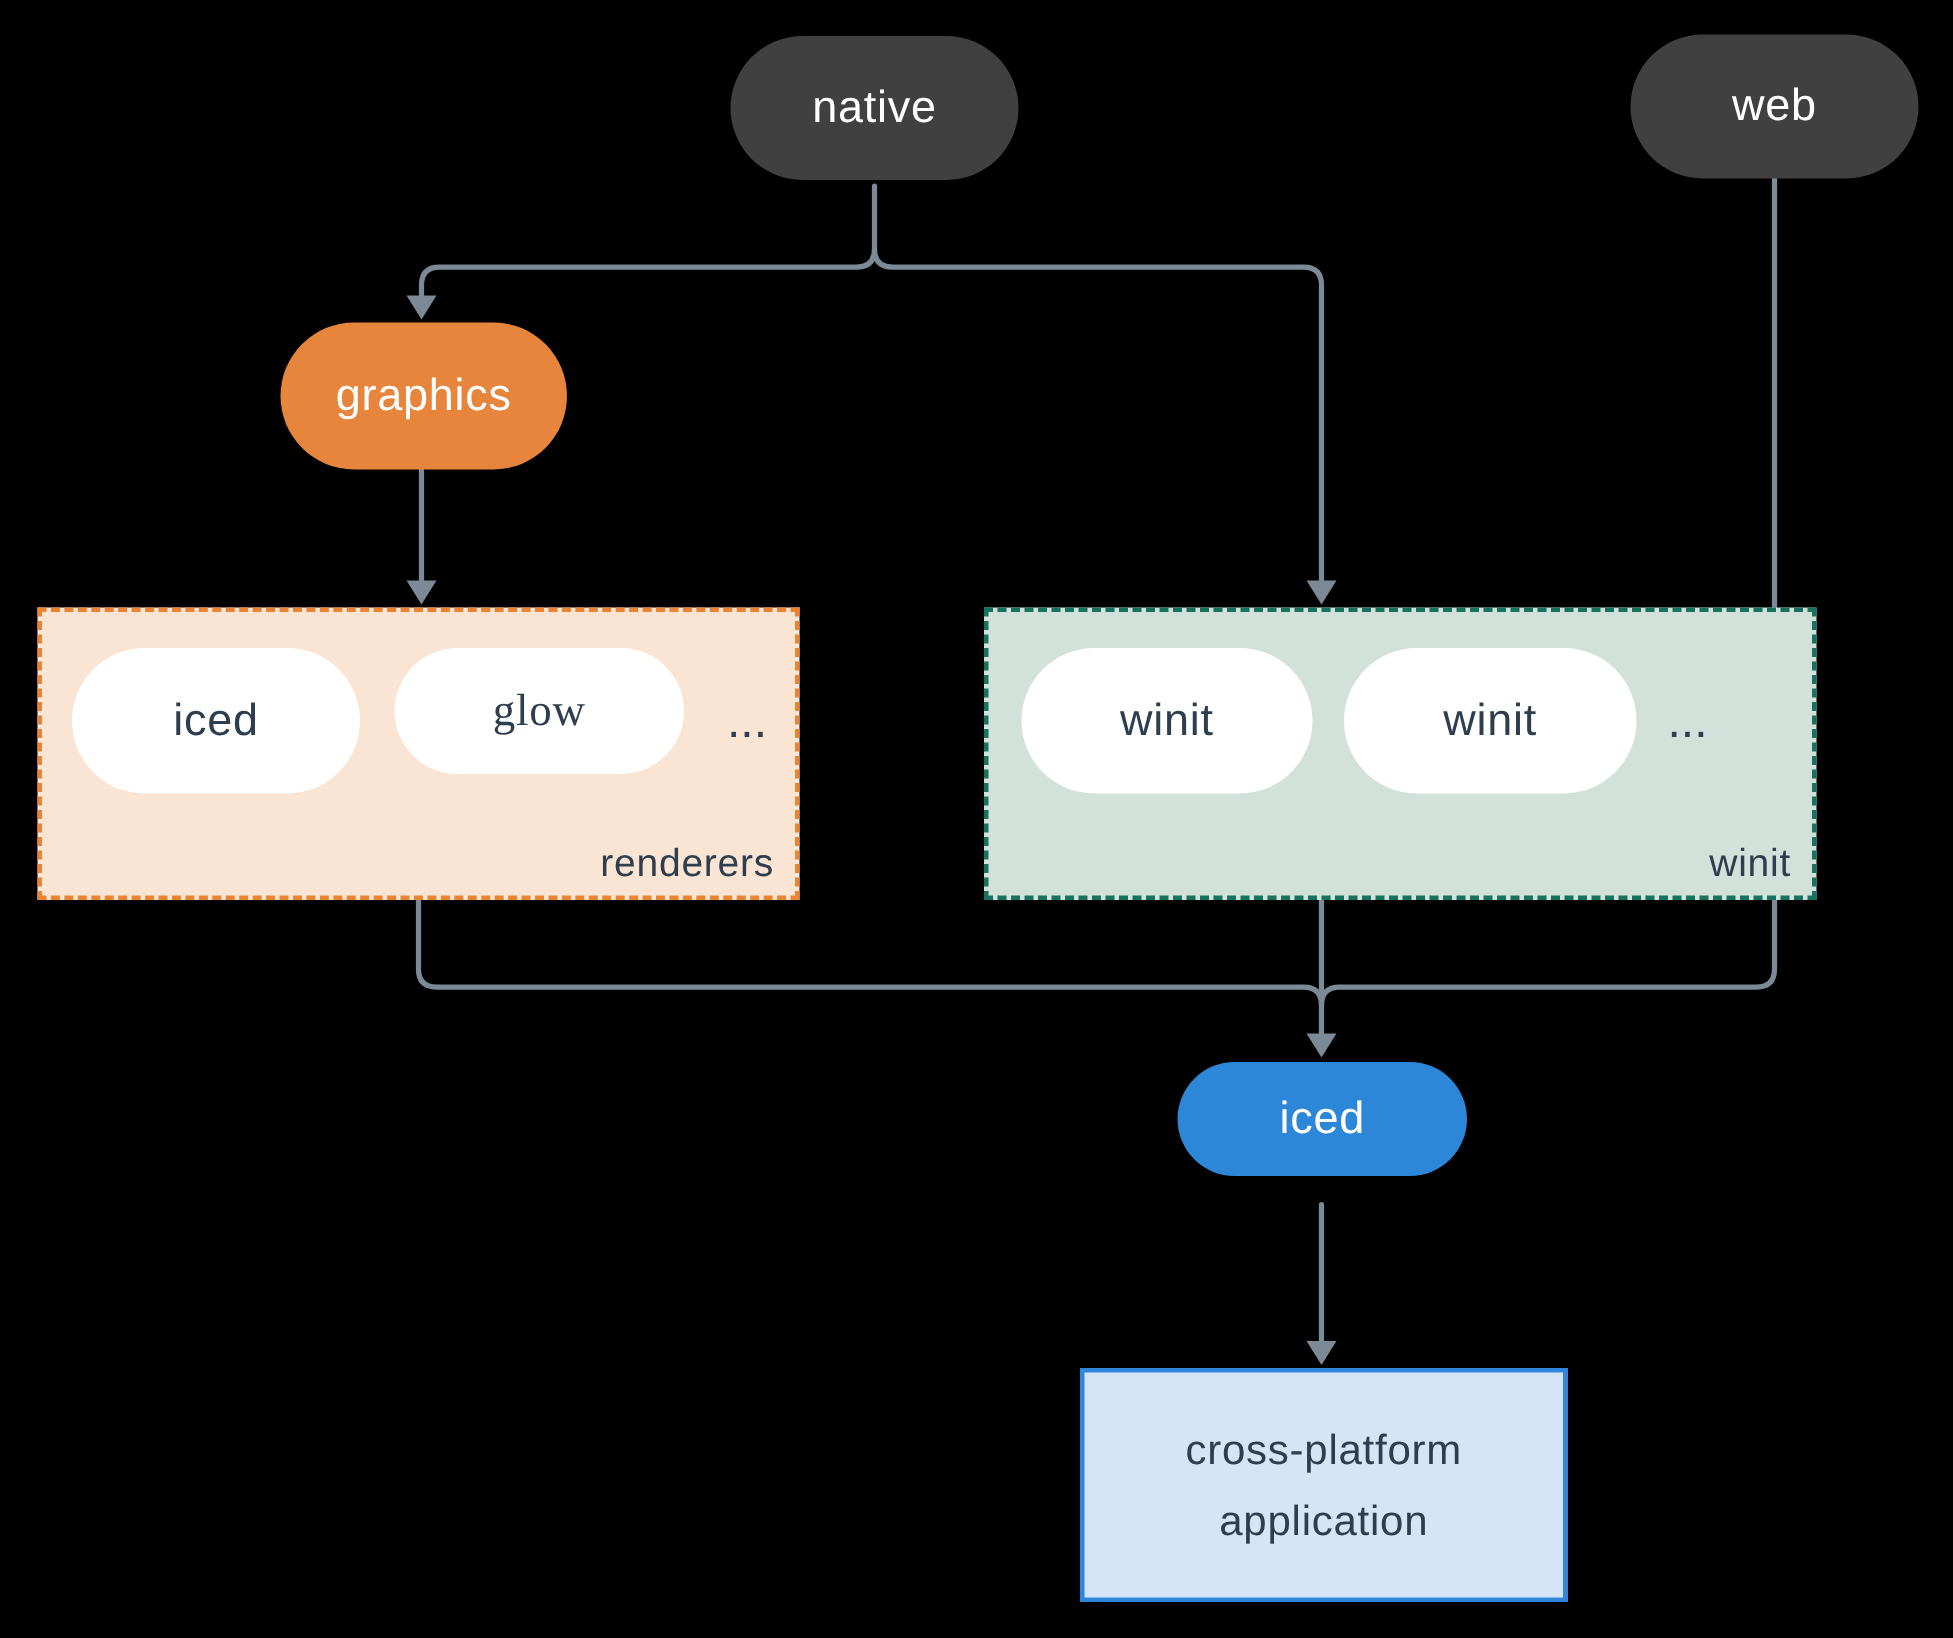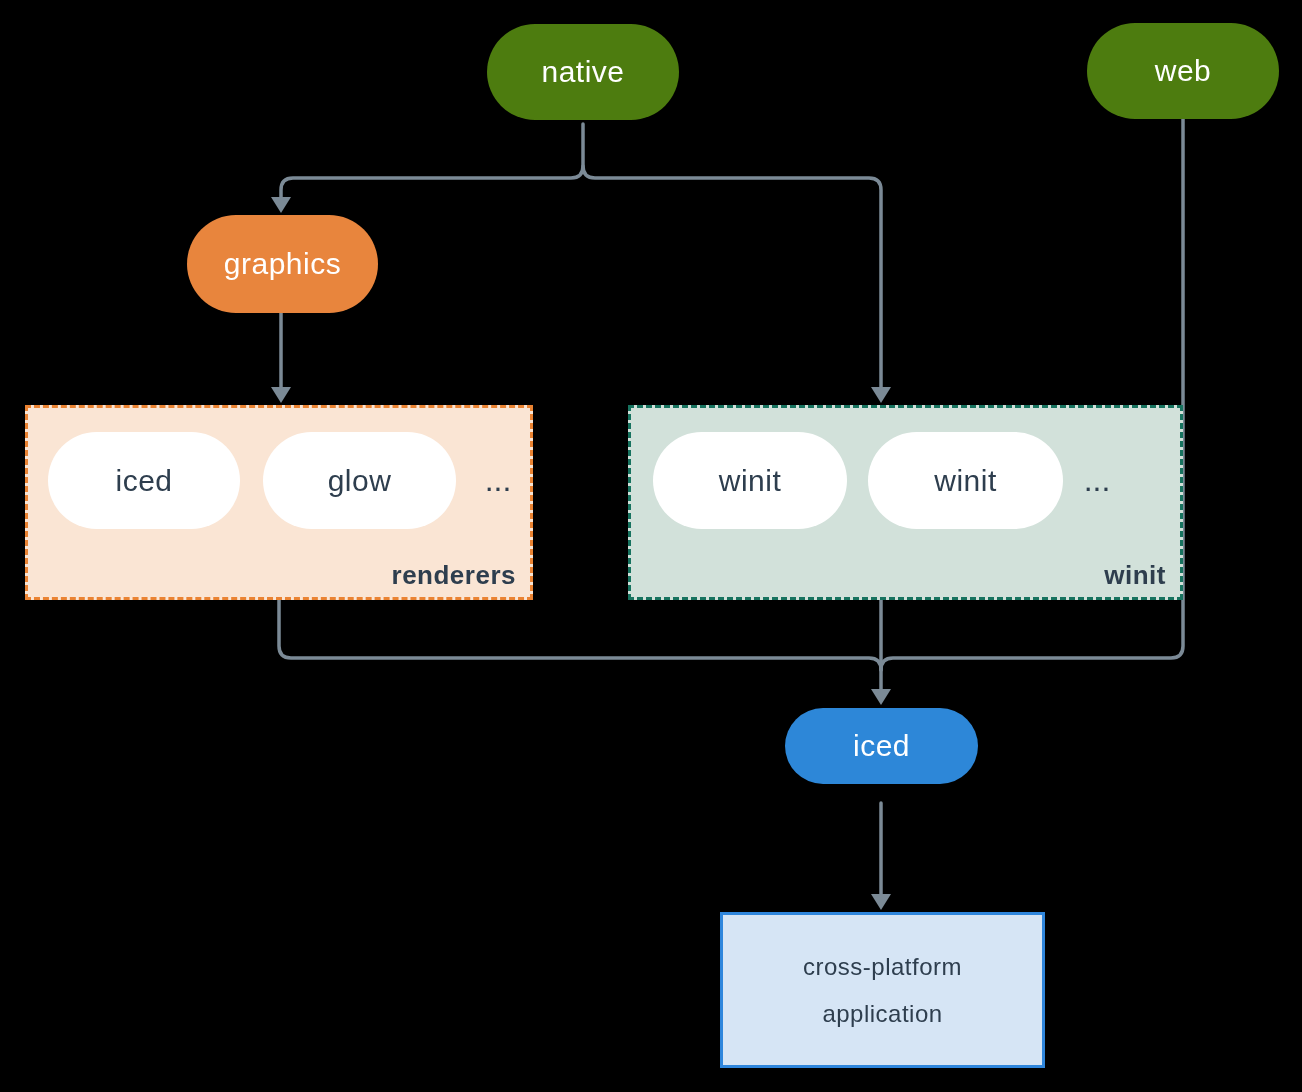--- a/index.html
+++ b/index.html
@@ -30,21 +30,21 @@
   .pill {
     position: absolute;
     display: flex;
     align-items: center;
     justify-content: center;
     border-radius: 60px;
     font-size: 30px;
     color: #ffffff;
     letter-spacing: 0.5px;
   }
-  .pill.purple { background: #4d7c0f; }
+  .pill.purple { background: #404040; }
   .pill.orange { background: #E8853D; }
   .pill.blue   { background: #2D87D8; }
   .pill.white  { background: #ffffff; color: #2E3E4E; }
 
   #node-native   { left: 487px;  top: 24px;  width: 192px; height: 96px; }
   #node-web      { left: 1087px; top: 23px;  width: 192px; height: 96px; }
   #node-graphics { left: 187px;  top: 215px; width: 191px; height: 98px; }
   #node-iced     { left: 785px;  top: 708px; width: 193px; height: 76px; }
 
   .group {
@@ -53,27 +53,27 @@
     height: 195px;
     box-sizing: border-box;
   }
   #group-renderers {
     left: 25px;
     width: 508px;
     background: #FAE5D4;
     border: 3px dashed #EA8332;
   }
   #group-shells {
-    left: 628px;
+    left: 656px;
     width: 555px;
     background: #D2E1DA;
     border: 3px dashed #17735F;
   }
   #node-wgpu   { left: 20px;  top: 24px; width: 192px; height: 97px; }
-  #node-glow   { left: 235px; top: 24px; width: 193px; height: 97px; }
+  #node-glow   { left: 235px; top: 24px; width: 193px; height: 84px; font-family: Liberation Serif, serif; }
   #node-winit  { left: 22px;  top: 24px; width: 194px; height: 97px; }
   #node-glutin { left: 237px; top: 24px; width: 195px; height: 97px; }
 
   .ellipsis {
     position: absolute;
     top: 56px;
     width: 60px;
     text-align: center;
     font-size: 32px;
     line-height: 1;
@@ -82,37 +82,36 @@
   #group-renderers .ellipsis { left: 440px; }
   #group-shells   .ellipsis { left: 436px; }
 
   .group-label {
     position: absolute;
     right: 14px;
     bottom: 6px;
     font-size: 26px;
     color: #2E3E4E;
     letter-spacing: 0.5px;
-    font-weight: bold;
   }
 
   #node-app {
     position: absolute;
     left: 720px;
     top: 912px;
     width: 325px;
     height: 156px;
     box-sizing: border-box;
     background: #D6E5F5;
     border: 3px solid #2F86DC;
     display: flex;
     flex-direction: column;
     align-items: center;
     justify-content: center;
-    font-size: 24px;
+    font-size: 28px;
     line-height: 47px;
     color: #2E3E4E;
     letter-spacing: 0.5px;
     text-align: center;
   }
 </style>
 </head>
 <body>
 
 <div class="canvas">

